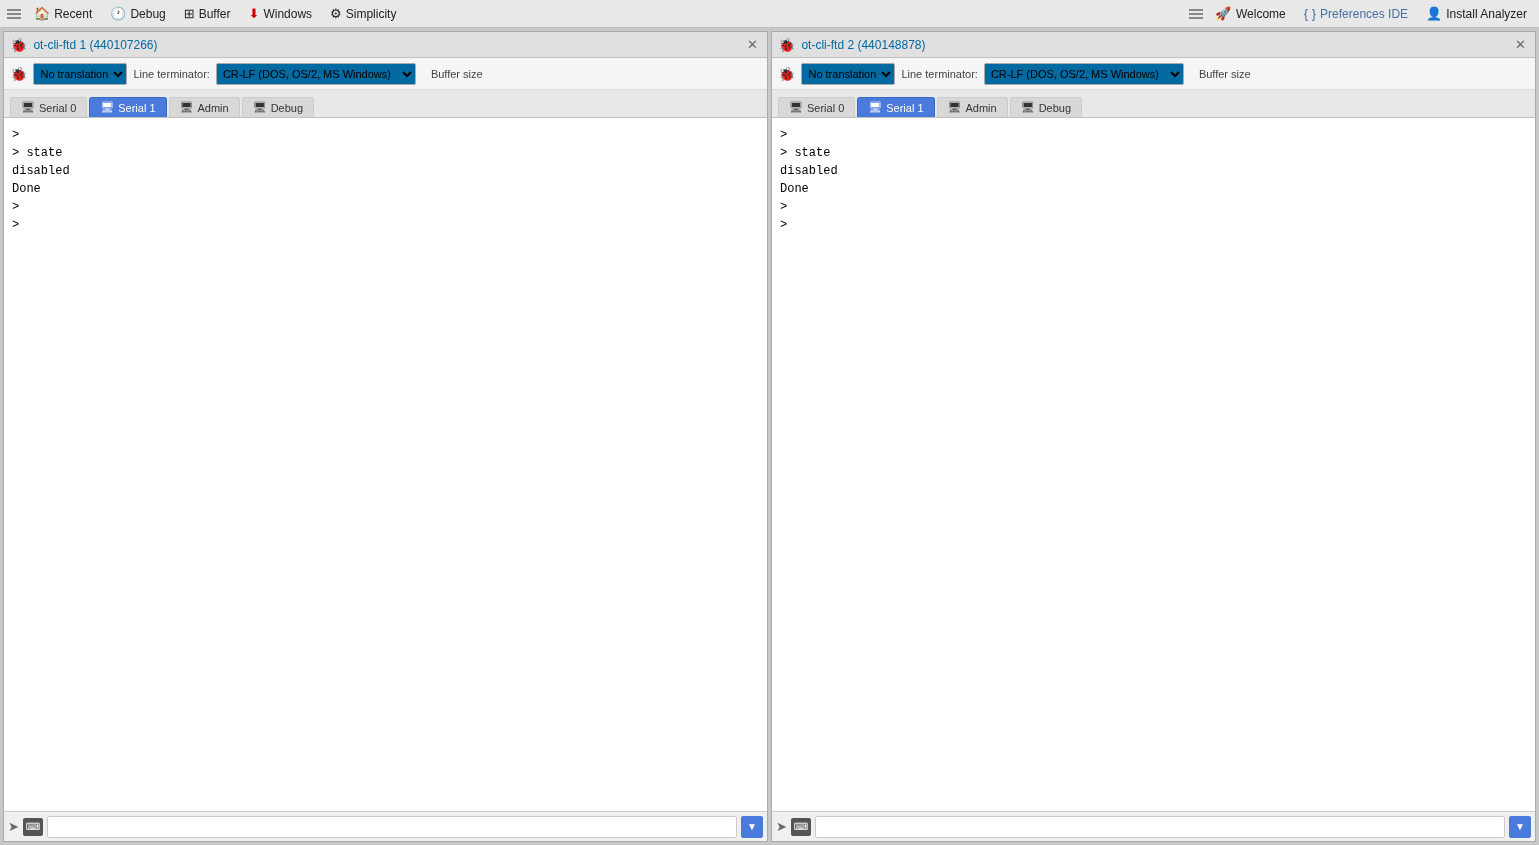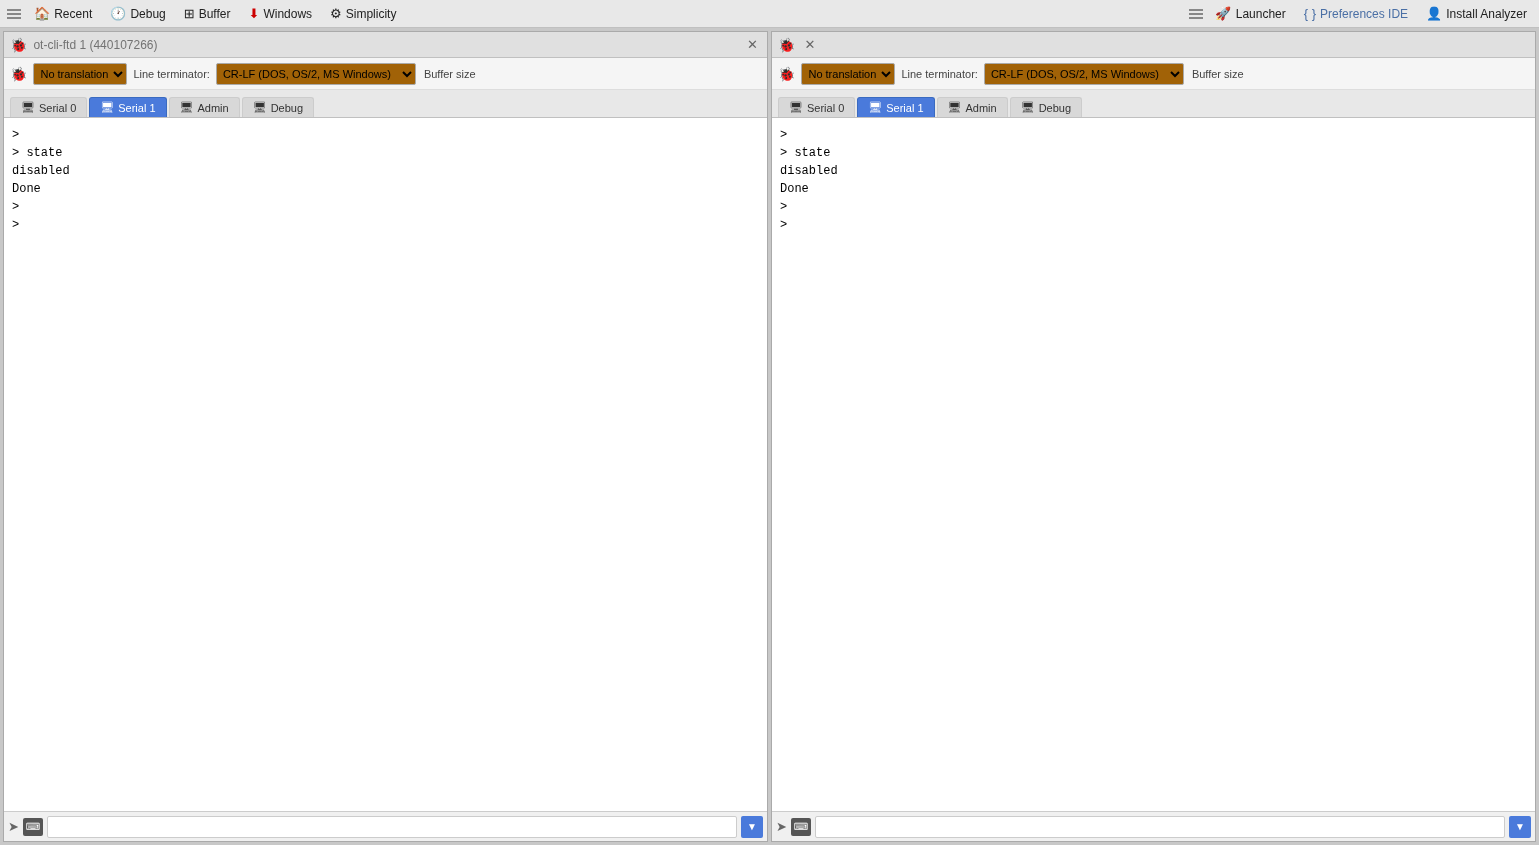--- a/index.html
+++ b/index.html
@@ -83,21 +83,21 @@
     .panel-titlebar {
       display: flex;
       align-items: center;
       background: #e0e0e0;
       border-bottom: 1px solid #c0c0c0;
       padding: 3px 6px;
       gap: 6px;
       height: 26px;
     }
     .panel-title-icon { font-size: 14px; }
-    .panel-title-text { font-size: 12px; font-weight: 500; color: #737373; flex: 1; }
+    .panel-title-text { font-size: 12px; font-weight: 500; color: #0369a1; flex: 1; }
     .panel-close {
       cursor: pointer;
       font-size: 13px;
       color: #666;
       padding: 1px 3px;
       border-radius: 2px;
     }
 
     
     .panel-toolbar {
@@ -109,26 +109,26 @@
       gap: 6px;
       height: 32px;
       font-size: 11px;
     }
     .toolbar-icon { font-size: 14px; }
     .panel-select {
       height: 22px;
       font-size: 11px;
       border: 1px solid #aaa;
       border-radius: 2px;
-      background: #a16207;
+      background: #0369a1;
       padding: 0 2px;
       cursor: pointer;
     }
     .toolbar-label { color: #444; white-space: nowrap; text-align: right; }
-    .buffer-label { color: #444; margin-left: 2px; }
+    .buffer-label { color: #444; margin-left: 9px; }
 
     
     .panel-tabs {
       display: flex;
       align-items: flex-end;
       background: #e8e8e8;
       border-bottom: 1px solid #c0c0c0;
       padding: 3px 6px 0 6px;
       gap: 2px;
       height: 28px;
@@ -245,21 +245,21 @@
   </div>
 
   <div class="menubar-right">
     <div class="menu-grip">
       <span></span>
         <span></span>
         <span></span>
     </div>
     <div class="menu-item-right">
       <span class="menu-icon">🚀</span>
-      <span>Launcher</span>
+      <span>Welcome</span>
     </div>
     <div class="menu-item-right">
       <span class="menu-icon simplicity-ide">{ }</span>
       <span class="simplicity-ide">Preferences IDE</span>
     </div>
     <div class="menu-item-right">
       <span class="menu-icon">👤</span>
       <span>Install Analyzer</span>
     </div>
   </div>
@@ -320,20 +320,21 @@
       <span class="input-icon-cmd">⌨</span>
       <input class="input-field" type="text" style="">
       <button class="input-dropdown">▼</button>
     </div>
   </div>
 
   <div class="panel">
 
     <div class="panel-titlebar">
       <span class="panel-title-icon">🐞</span>
+      <span class="panel-title-text">ot-cli-ftd 2 (440148878)</span>
       <span class="panel-close">✕</span>
     </div>
 
     <div class="panel-toolbar">
       <span class="toolbar-icon">🐞</span>
       <select class="panel-select">
         <option>No translation</option>
       </select>
       <span class="toolbar-label">Line terminator:</span>
       <select class="panel-select" style="width:200px;">

